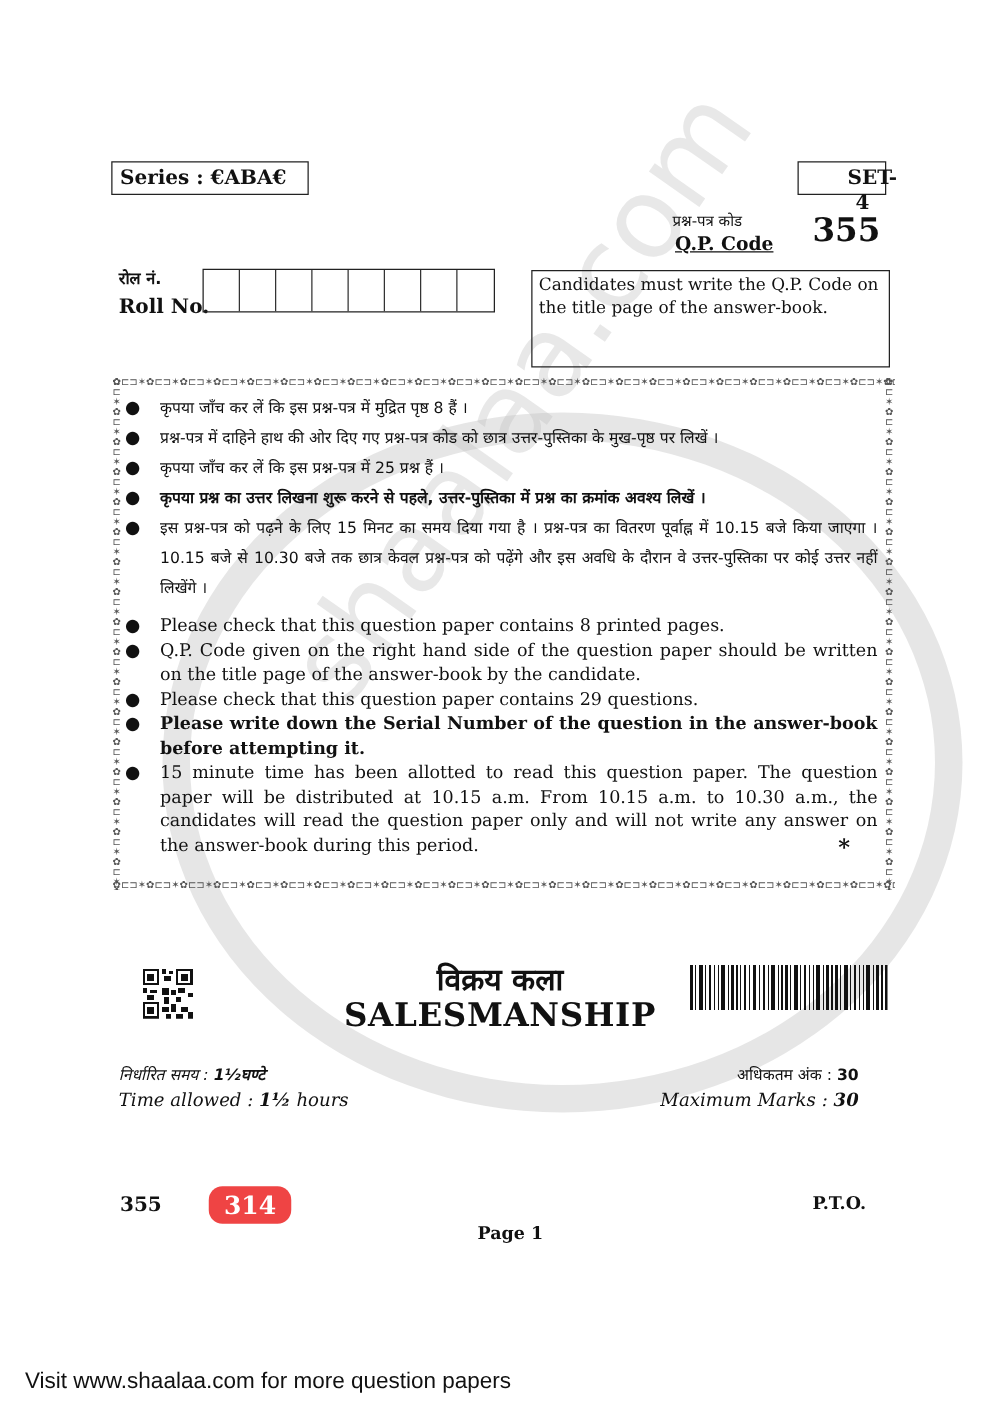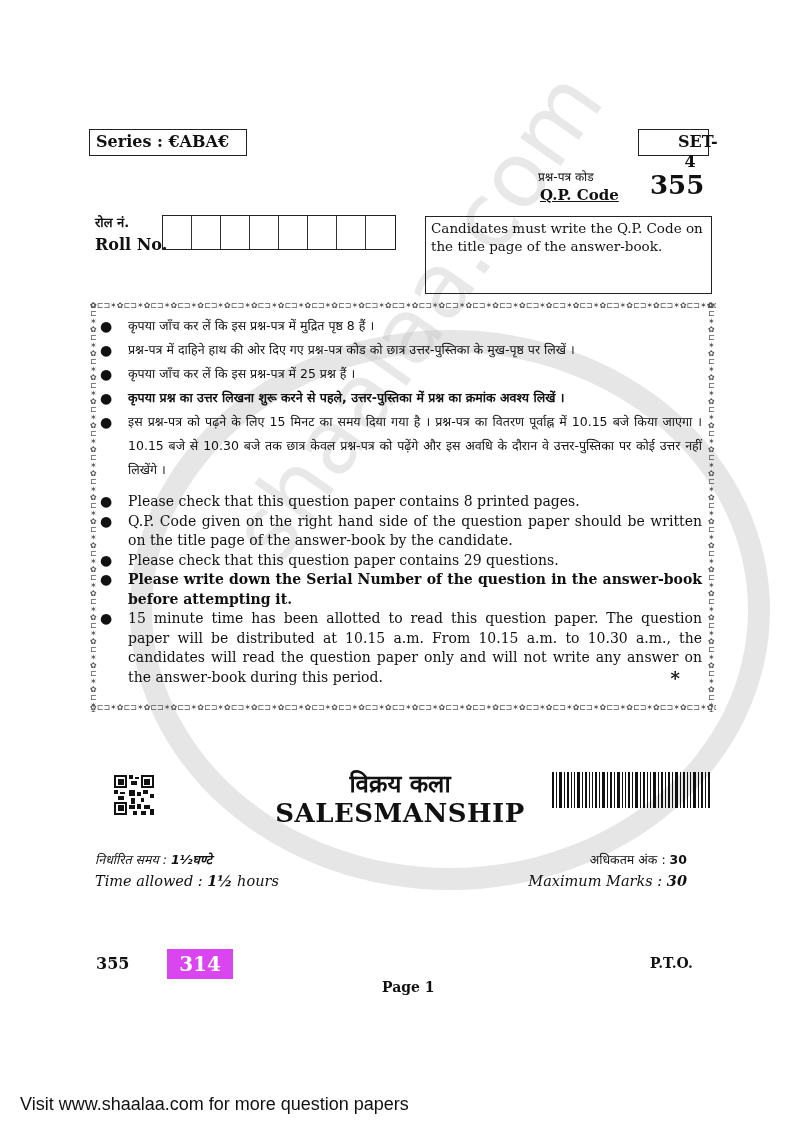--- a/index.html
+++ b/index.html
@@ -51,21 +51,21 @@
   #subject-eng { left:0; width:800px; top:798px; text-align:center; font-size:26px; font-weight:bold; letter-spacing:0.5px; }
   #barcode { left:552px; top:772px; width:158px; height:36px; }
 
   #time-hi { left:95px; top:851px; font-style:italic; font-size:12.5px; font-family:"DejaVu Sans",sans-serif; }
   #time-en { left:95px; top:872px; font-style:italic; font-size:14.5px; }
   #marks-hi { right:113px; top:851px; font-size:12.5px; font-family:"DejaVu Sans",sans-serif; text-align:right; }
   #marks-en { right:113px; top:872px; font-style:italic; font-size:14.5px; text-align:right; }
   .b { font-weight:bold; }
 
   #foot-code { left:96px; top:954px; font-size:16px; font-weight:bold; }
-  #foot-box { left:167px; top:949px; width:66px; height:30px; background:#d946ef; color:#fff; font-size:20px; font-weight:bold; text-align:center; line-height:30px; }
+  #foot-box { left:167px; top:949px; width:66px; height:30px; background:#ef4444; color:#fff; font-size:20px; font-weight:bold; text-align:center; line-height:30px;border-radius:11px; }
   #foot-page { left:382px; top:955px; font-size:14px; font-weight:bold;margin-top:24px; }
   #foot-pto { left:650px; top:955px; font-size:14px; font-weight:bold; }
 
   #visit { left:20px; top:1094px; font-family:"Liberation Sans","DejaVu Sans",sans-serif; font-size:18px; color:#111; }
 </style>
 </head>
 <body>
 
 <div id="watermark" class="abs"></div>
 <div id="watermark-text" class="abs">shaalaa.com</div>

